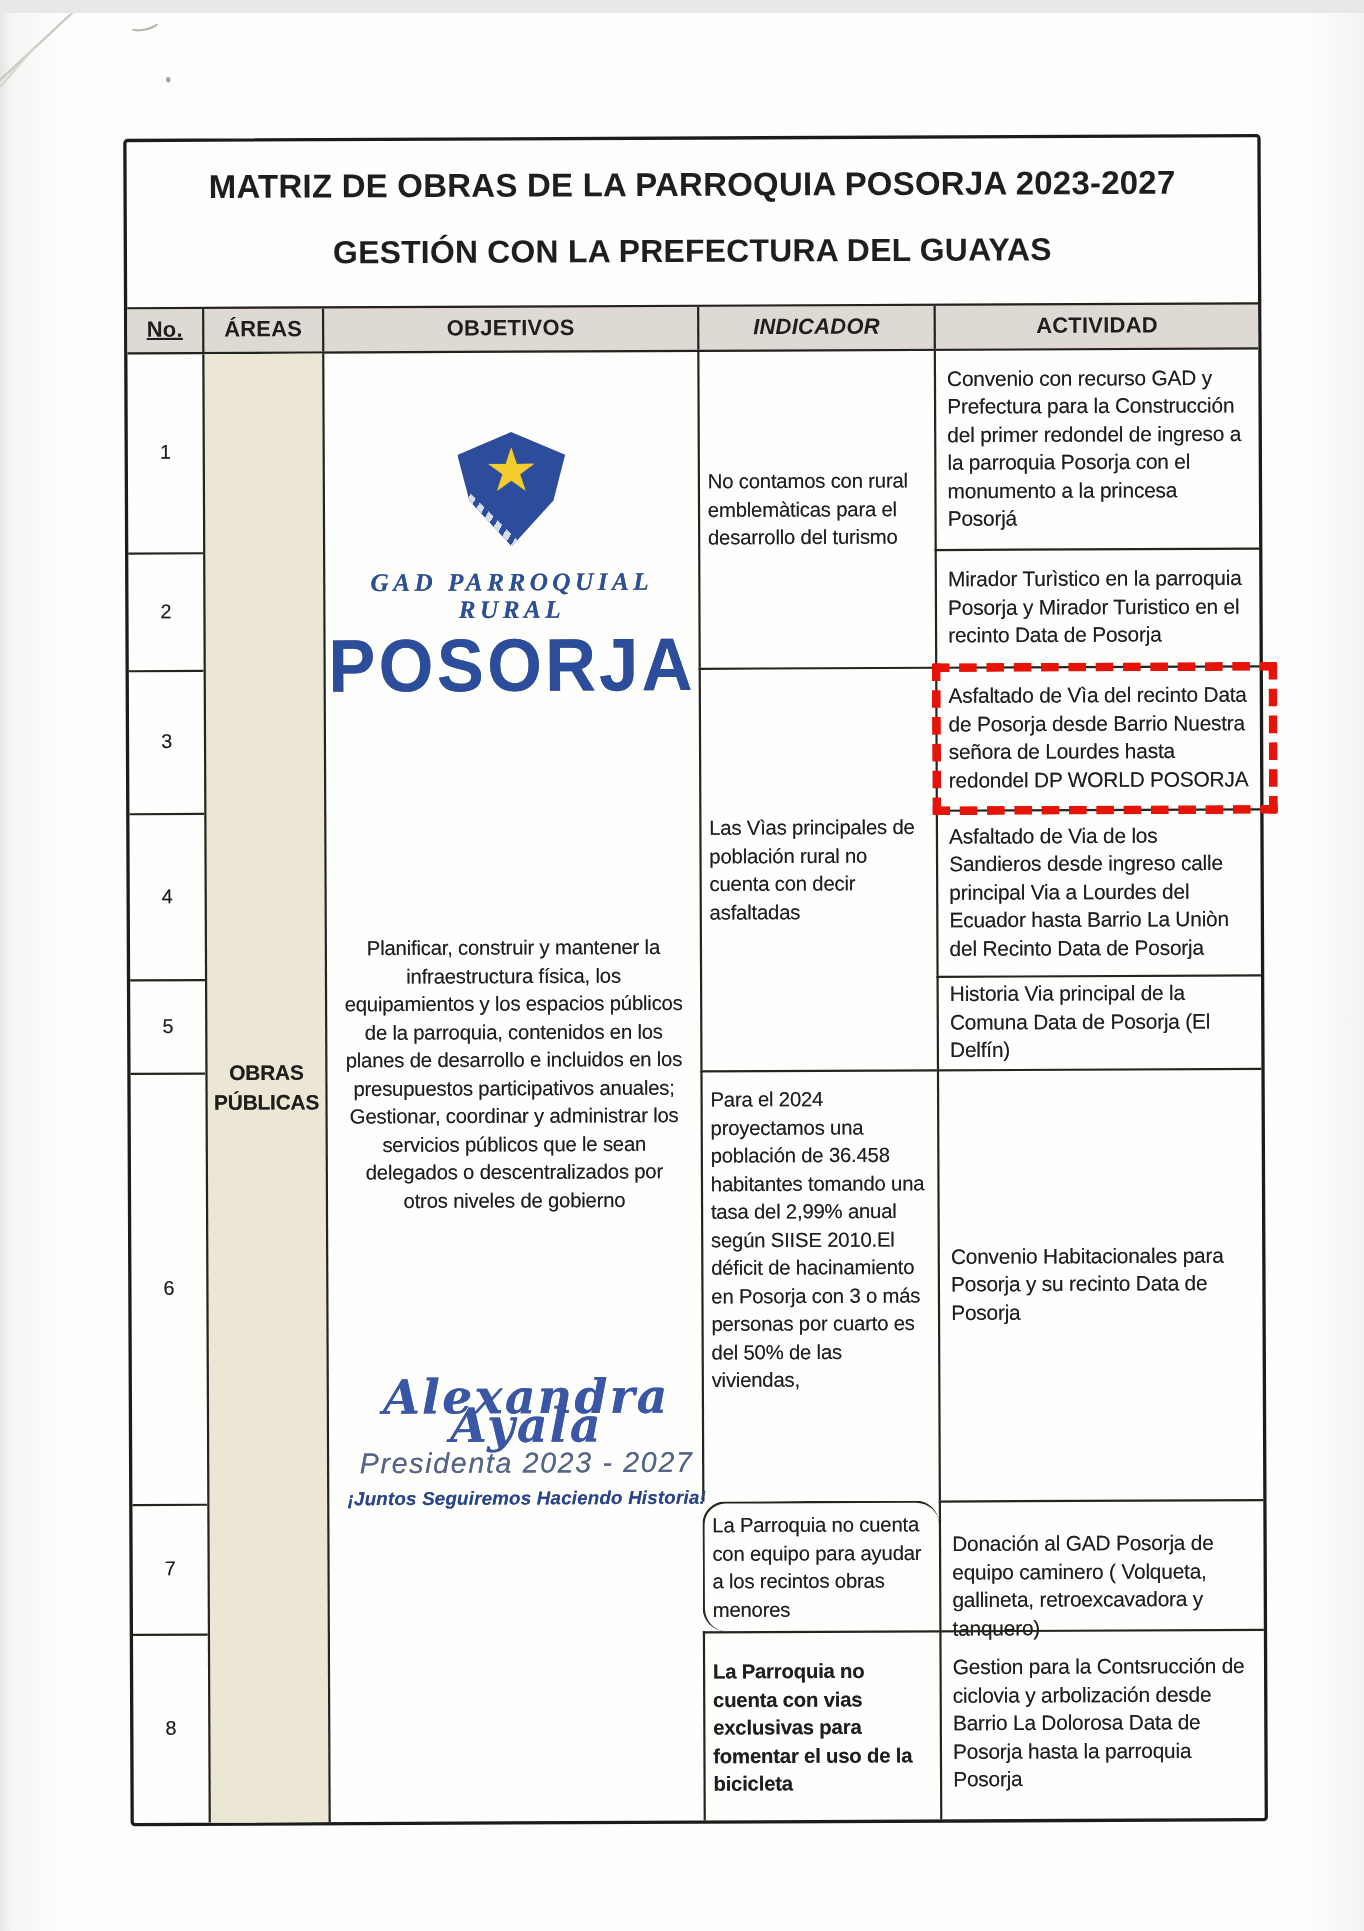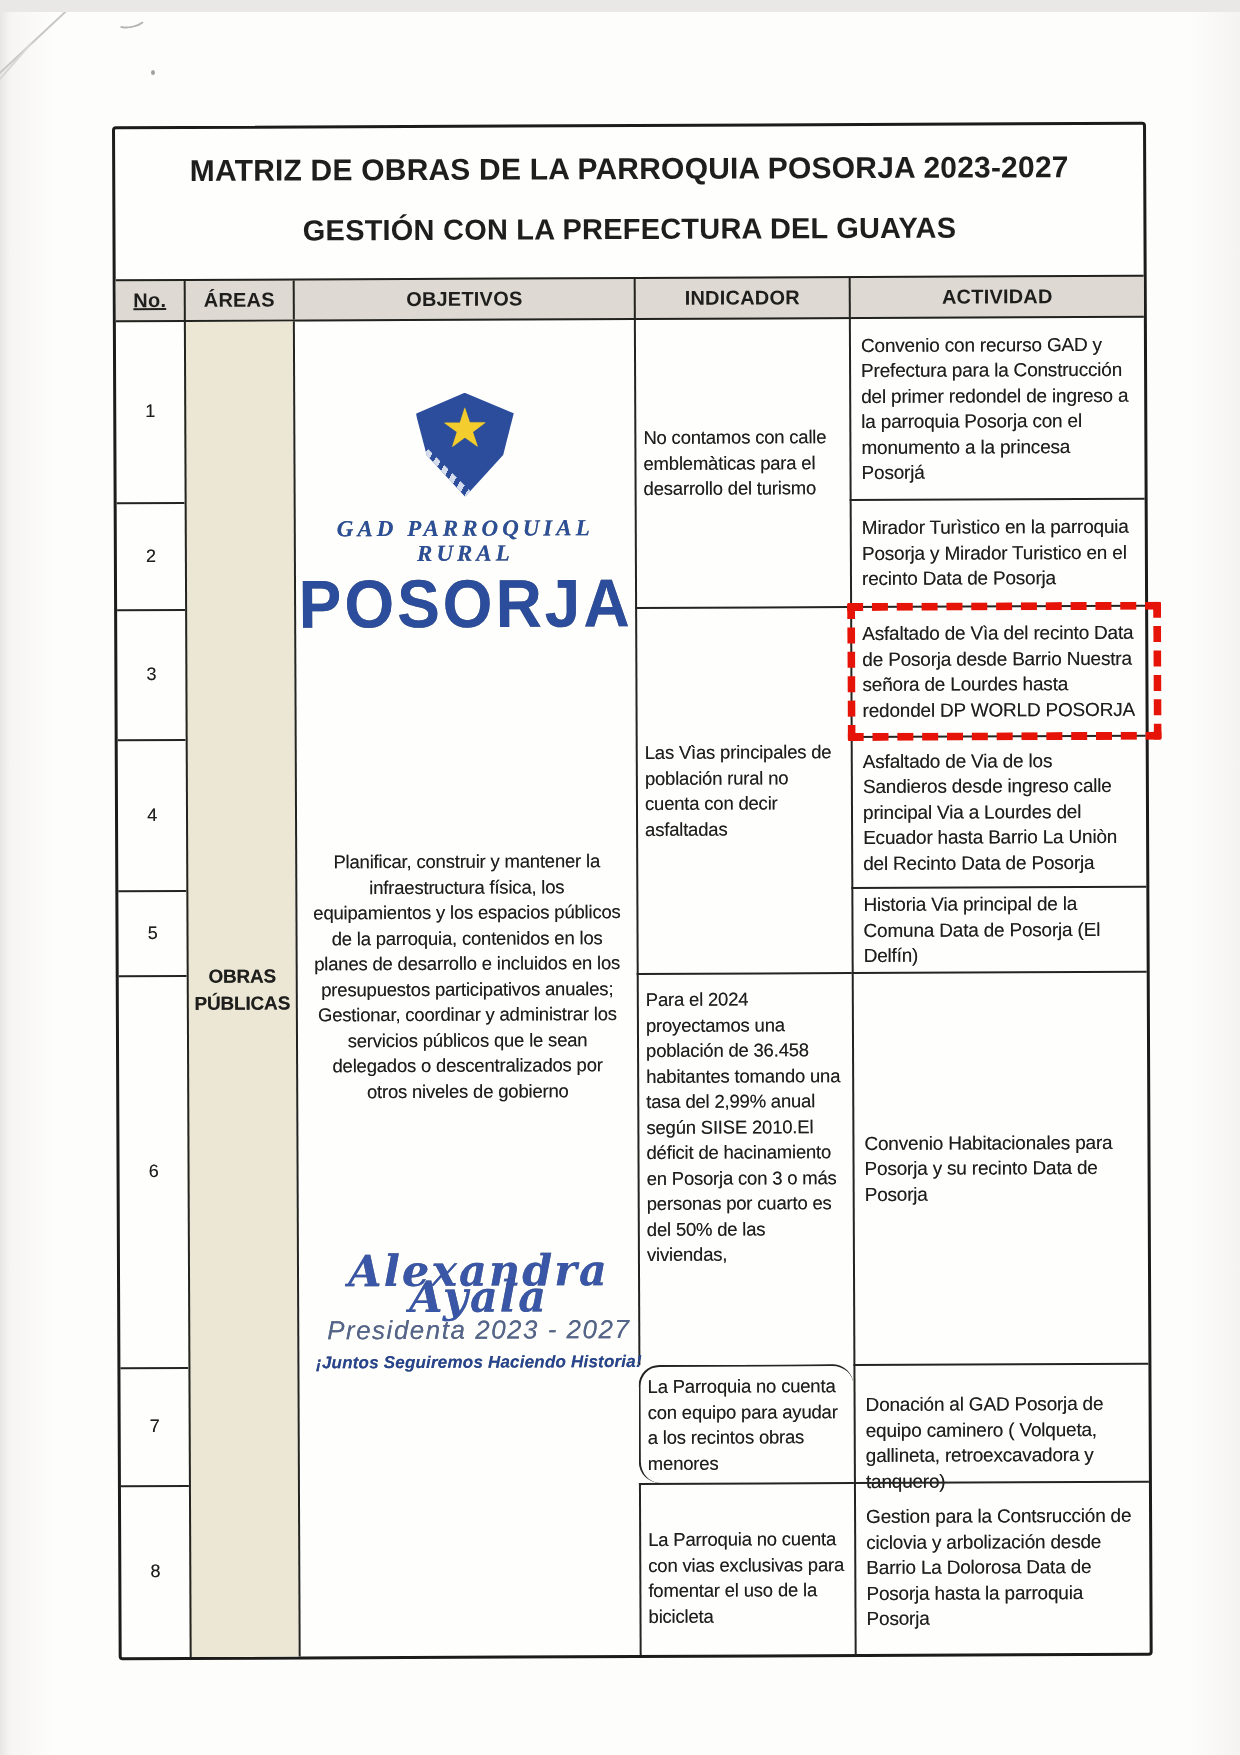--- a/index.html
+++ b/index.html
@@ -30,21 +30,21 @@
   }
   .titleblock { height:150px; padding-top:25px; text-align:center; }
   .title1 { font-size:30px; font-weight:bold; letter-spacing:0.2px; }
   .title2 { font-size:29px; font-weight:bold; margin-top:27px; letter-spacing:0.2px; }
 
   .thead { display:flex; height:43px; border-top:2px solid #22221f; border-bottom:2px solid #22221f;
     background:#dedad3; }
   .th { display:flex; align-items:center; justify-content:center;
     font-weight:bold; font-size:20px; letter-spacing:0.2px; }
   .th + .th { border-left:2px solid #22221f; }
-  .th.w-no{width:68px;text-decoration:underline;} .th.w-ar{width:109px;} .th.w-ob{width:341px;} .th.w-in{width:215px;} .th.w-ac{width:295px;}
+  .th.w-no{width:68px;text-decoration:underline;} .th.w-ar{width:109px;} .th.w-ob{width:341px;} .th.w-in{width:215px;font-style:italic;} .th.w-ac{width:295px;}
 
   .tbody {
     display:grid;
     grid-template-columns:68px 109px 341px 215px 295px;
     grid-template-rows:180px 107px 130px 151px 85px 392px 118px 172px;
   }
   .cell { font-size:19px; line-height:25.5px; letter-spacing:-0.2px;
     text-shadow:0 0 0.5px rgba(20,20,20,0.55); }
   .bl { border-left:2px solid #242421; }
   .bt { border-top:2px solid #242421; }
@@ -55,21 +55,21 @@
     display:flex; flex-direction:column; align-items:center; justify-content:center;
     font-weight:600; font-size:19px; line-height:27px; }
   .c-obj { grid-column:3; grid-row:1 / span 8; position:relative; }
 
   .c-ind { grid-column:4; display:flex; flex-direction:column; justify-content:center;
     padding:6px 6px 6px 7px; font-size:18.5px; }
   .c-ind1 { grid-row:1 / span 2; }
   .c-ind2 { grid-row:3 / span 3; }
   .c-ind3 { grid-row:6; justify-content:flex-start; padding-top:12px; }
   .c-ind4 { grid-row:7;border-radius:21px; }
-  .c-ind5 { grid-row:8; justify-content:center; padding-top:22px; }
+  .c-ind5 { grid-row:8; justify-content:flex-start; padding-top:22px;font-weight:bold; }
 
   .c-act { grid-column:5; display:flex; flex-direction:column; justify-content:center;
     padding:6px 8px 6px 10px; position:relative; }
   .r1{grid-row:1} .r2{grid-row:2} .r3{grid-row:3} .r4{grid-row:4}
   .r5{grid-row:5} .r6{grid-row:6} .r7{grid-row:7} .r8{grid-row:8}
   .c-act.r7 { justify-content:flex-start; padding-top:26px; }
   .c-act.r8 { justify-content:flex-start; padding-top:20px; }
 
   .red-box { position:absolute; top:-5px; bottom:-5px; left:-5px; right:-16px;
     border:8px dashed #e61408; border-radius:2px; pointer-events:none; z-index:5; }
@@ -155,21 +155,21 @@
           <div>Gestionar, coordinar y administrar los servicios públicos que le sean delegados o descentralizados por otros niveles de gobierno</div>
         </div>
         <div class="signature">
           <div class="sig-name">Alexandra Ayala</div>
           <div class="sig-title">Presidenta 2023 - 2027</div>
           <div class="sig-slogan">¡Juntos Seguiremos Haciendo Historia!</div>
         </div>
       </div>
 
       <div class="cell c-ind c-ind1 bl">
-        <div>No contamos con calle emblemàticas para el desarrollo del turismo</div>
+        <div>No contamos con rural emblemàticas para el desarrollo del turismo</div>
       </div>
       <div class="cell c-ind c-ind2 bl bt">
         <div>Las Vìas principales de población rural no cuenta con decir asfaltadas</div>
       </div>
       <div class="cell c-ind c-ind3 bl bt">
         <div>Para el 2024 proyectamos una población de 36.458 habitantes tomando una tasa del 2,99% anual según SIISE 2010.El déficit de hacinamiento en Posorja con 3 o más personas por cuarto es del 50% de las viviendas,</div>
       </div>
       <div class="cell c-ind c-ind4 bl bt">
         <div>La Parroquia no cuenta con equipo para ayudar a los recintos obras menores</div>
       </div>

